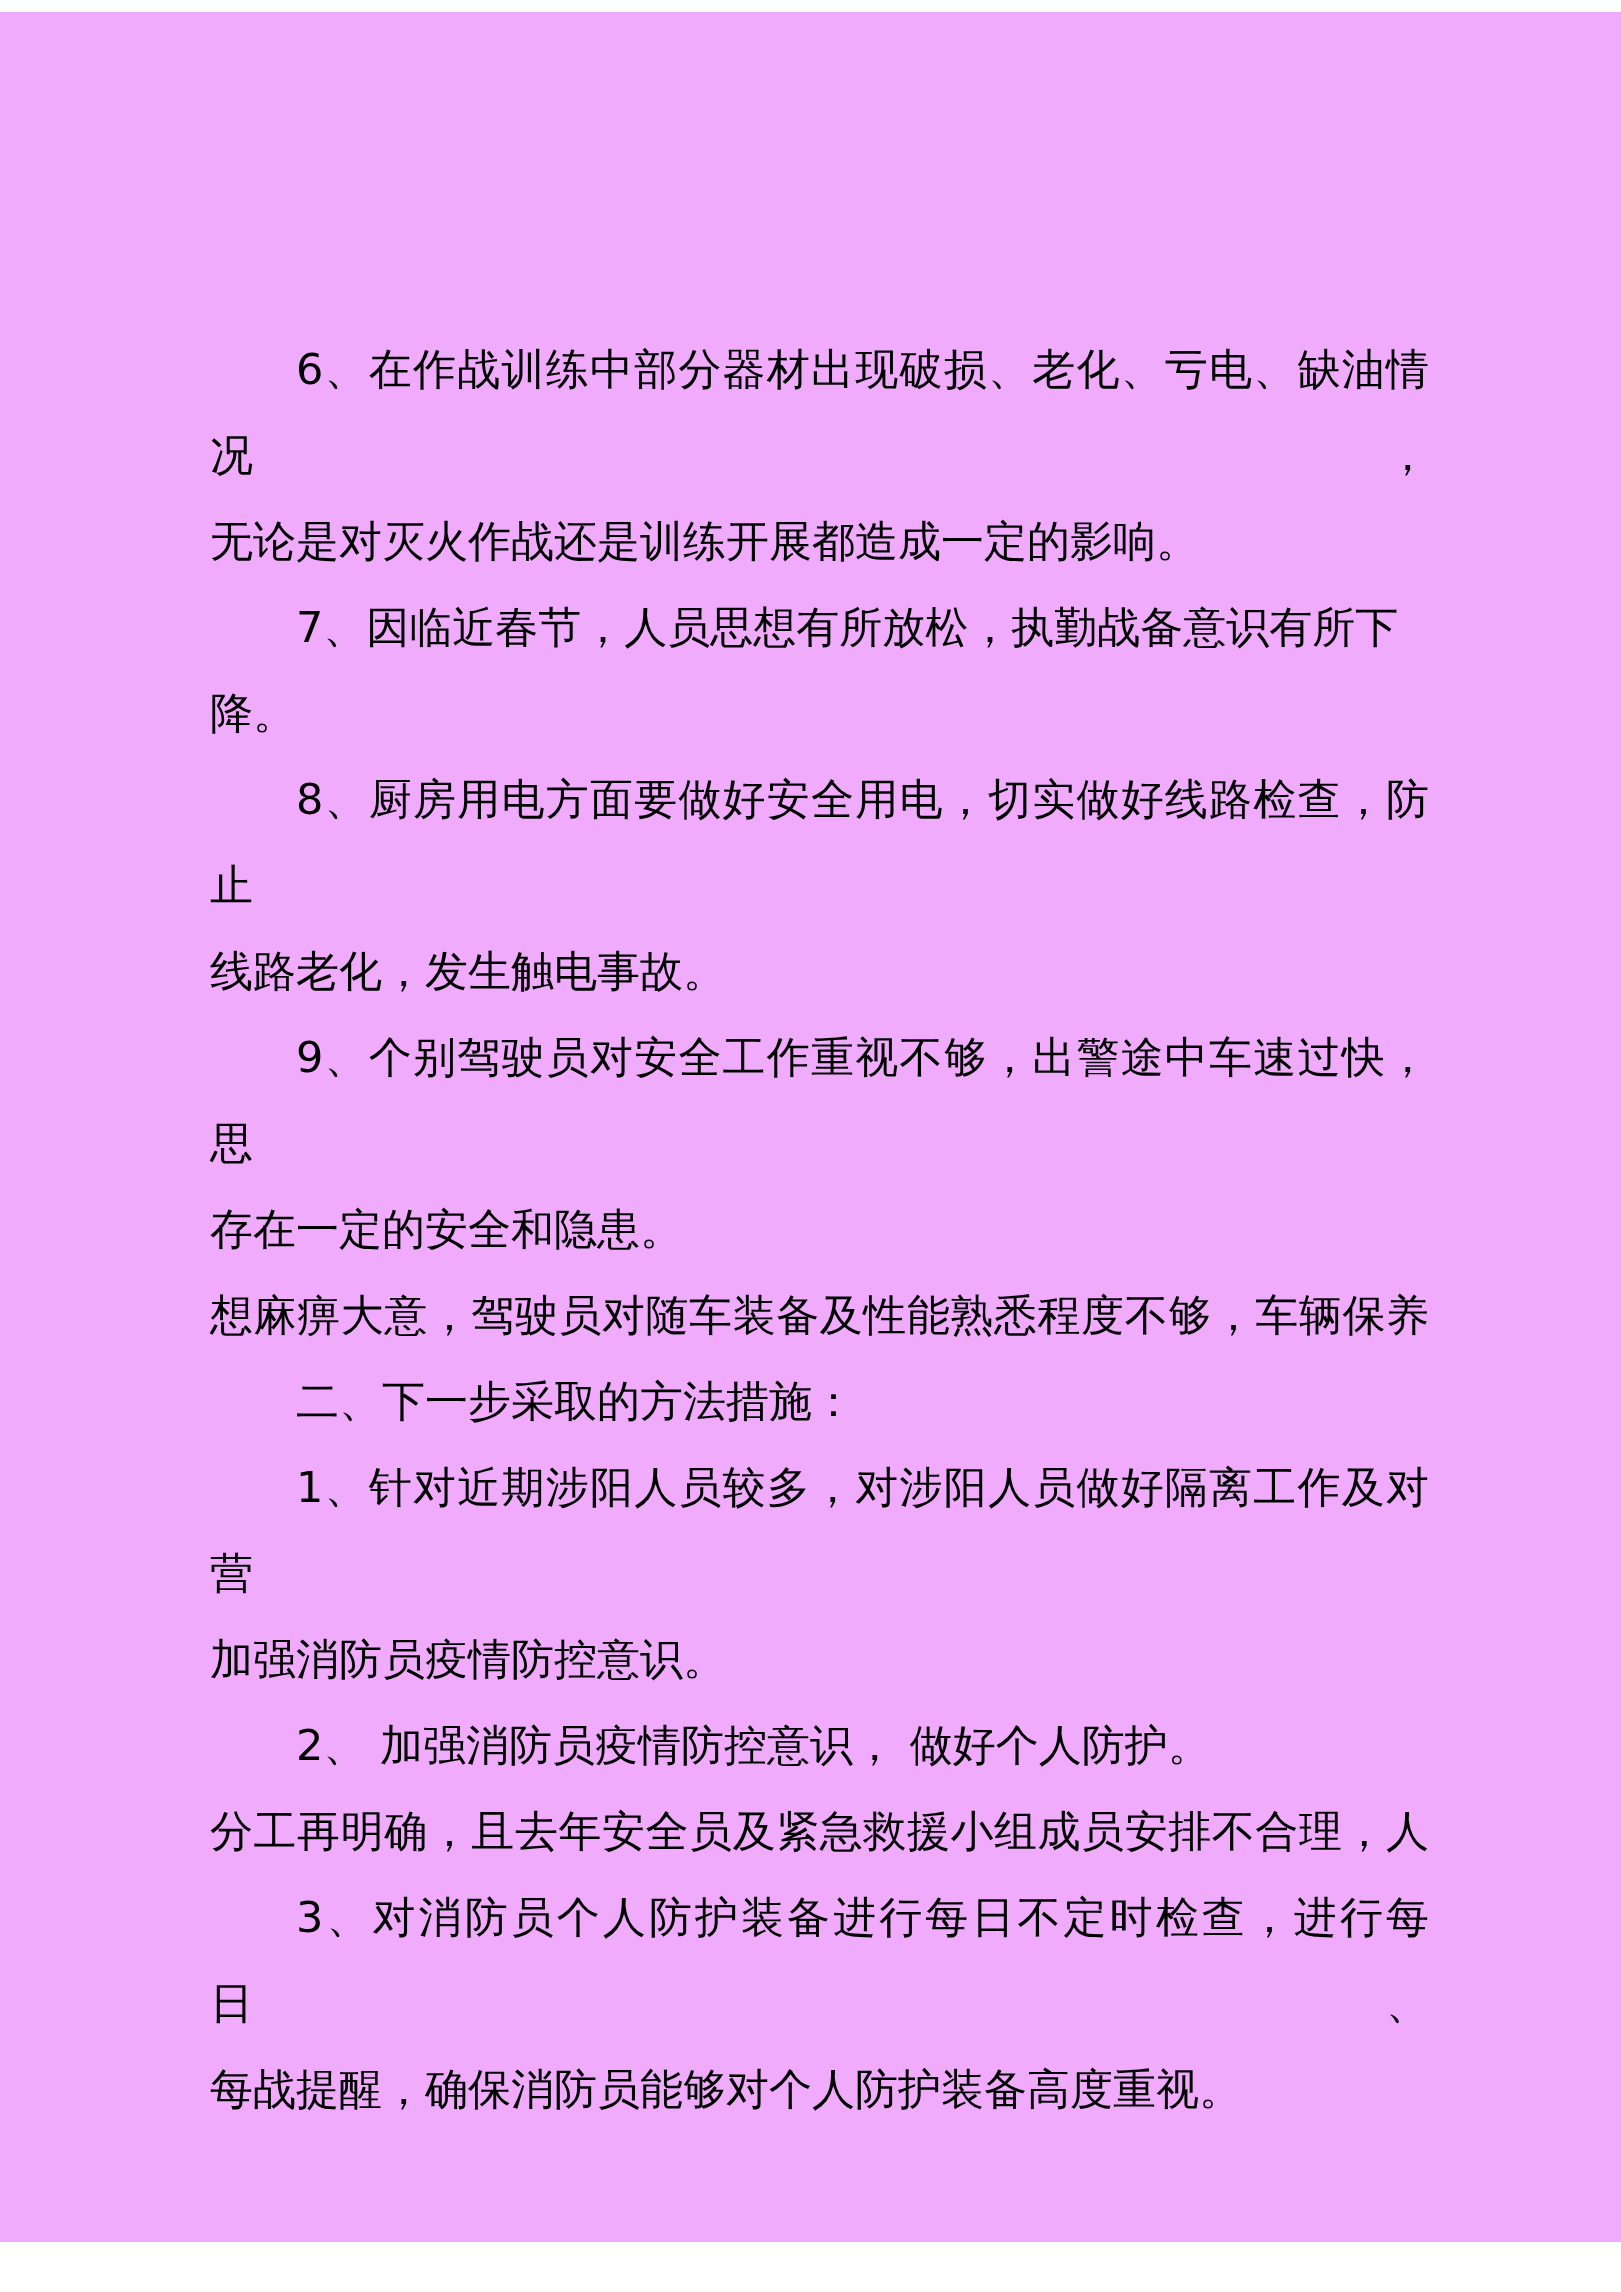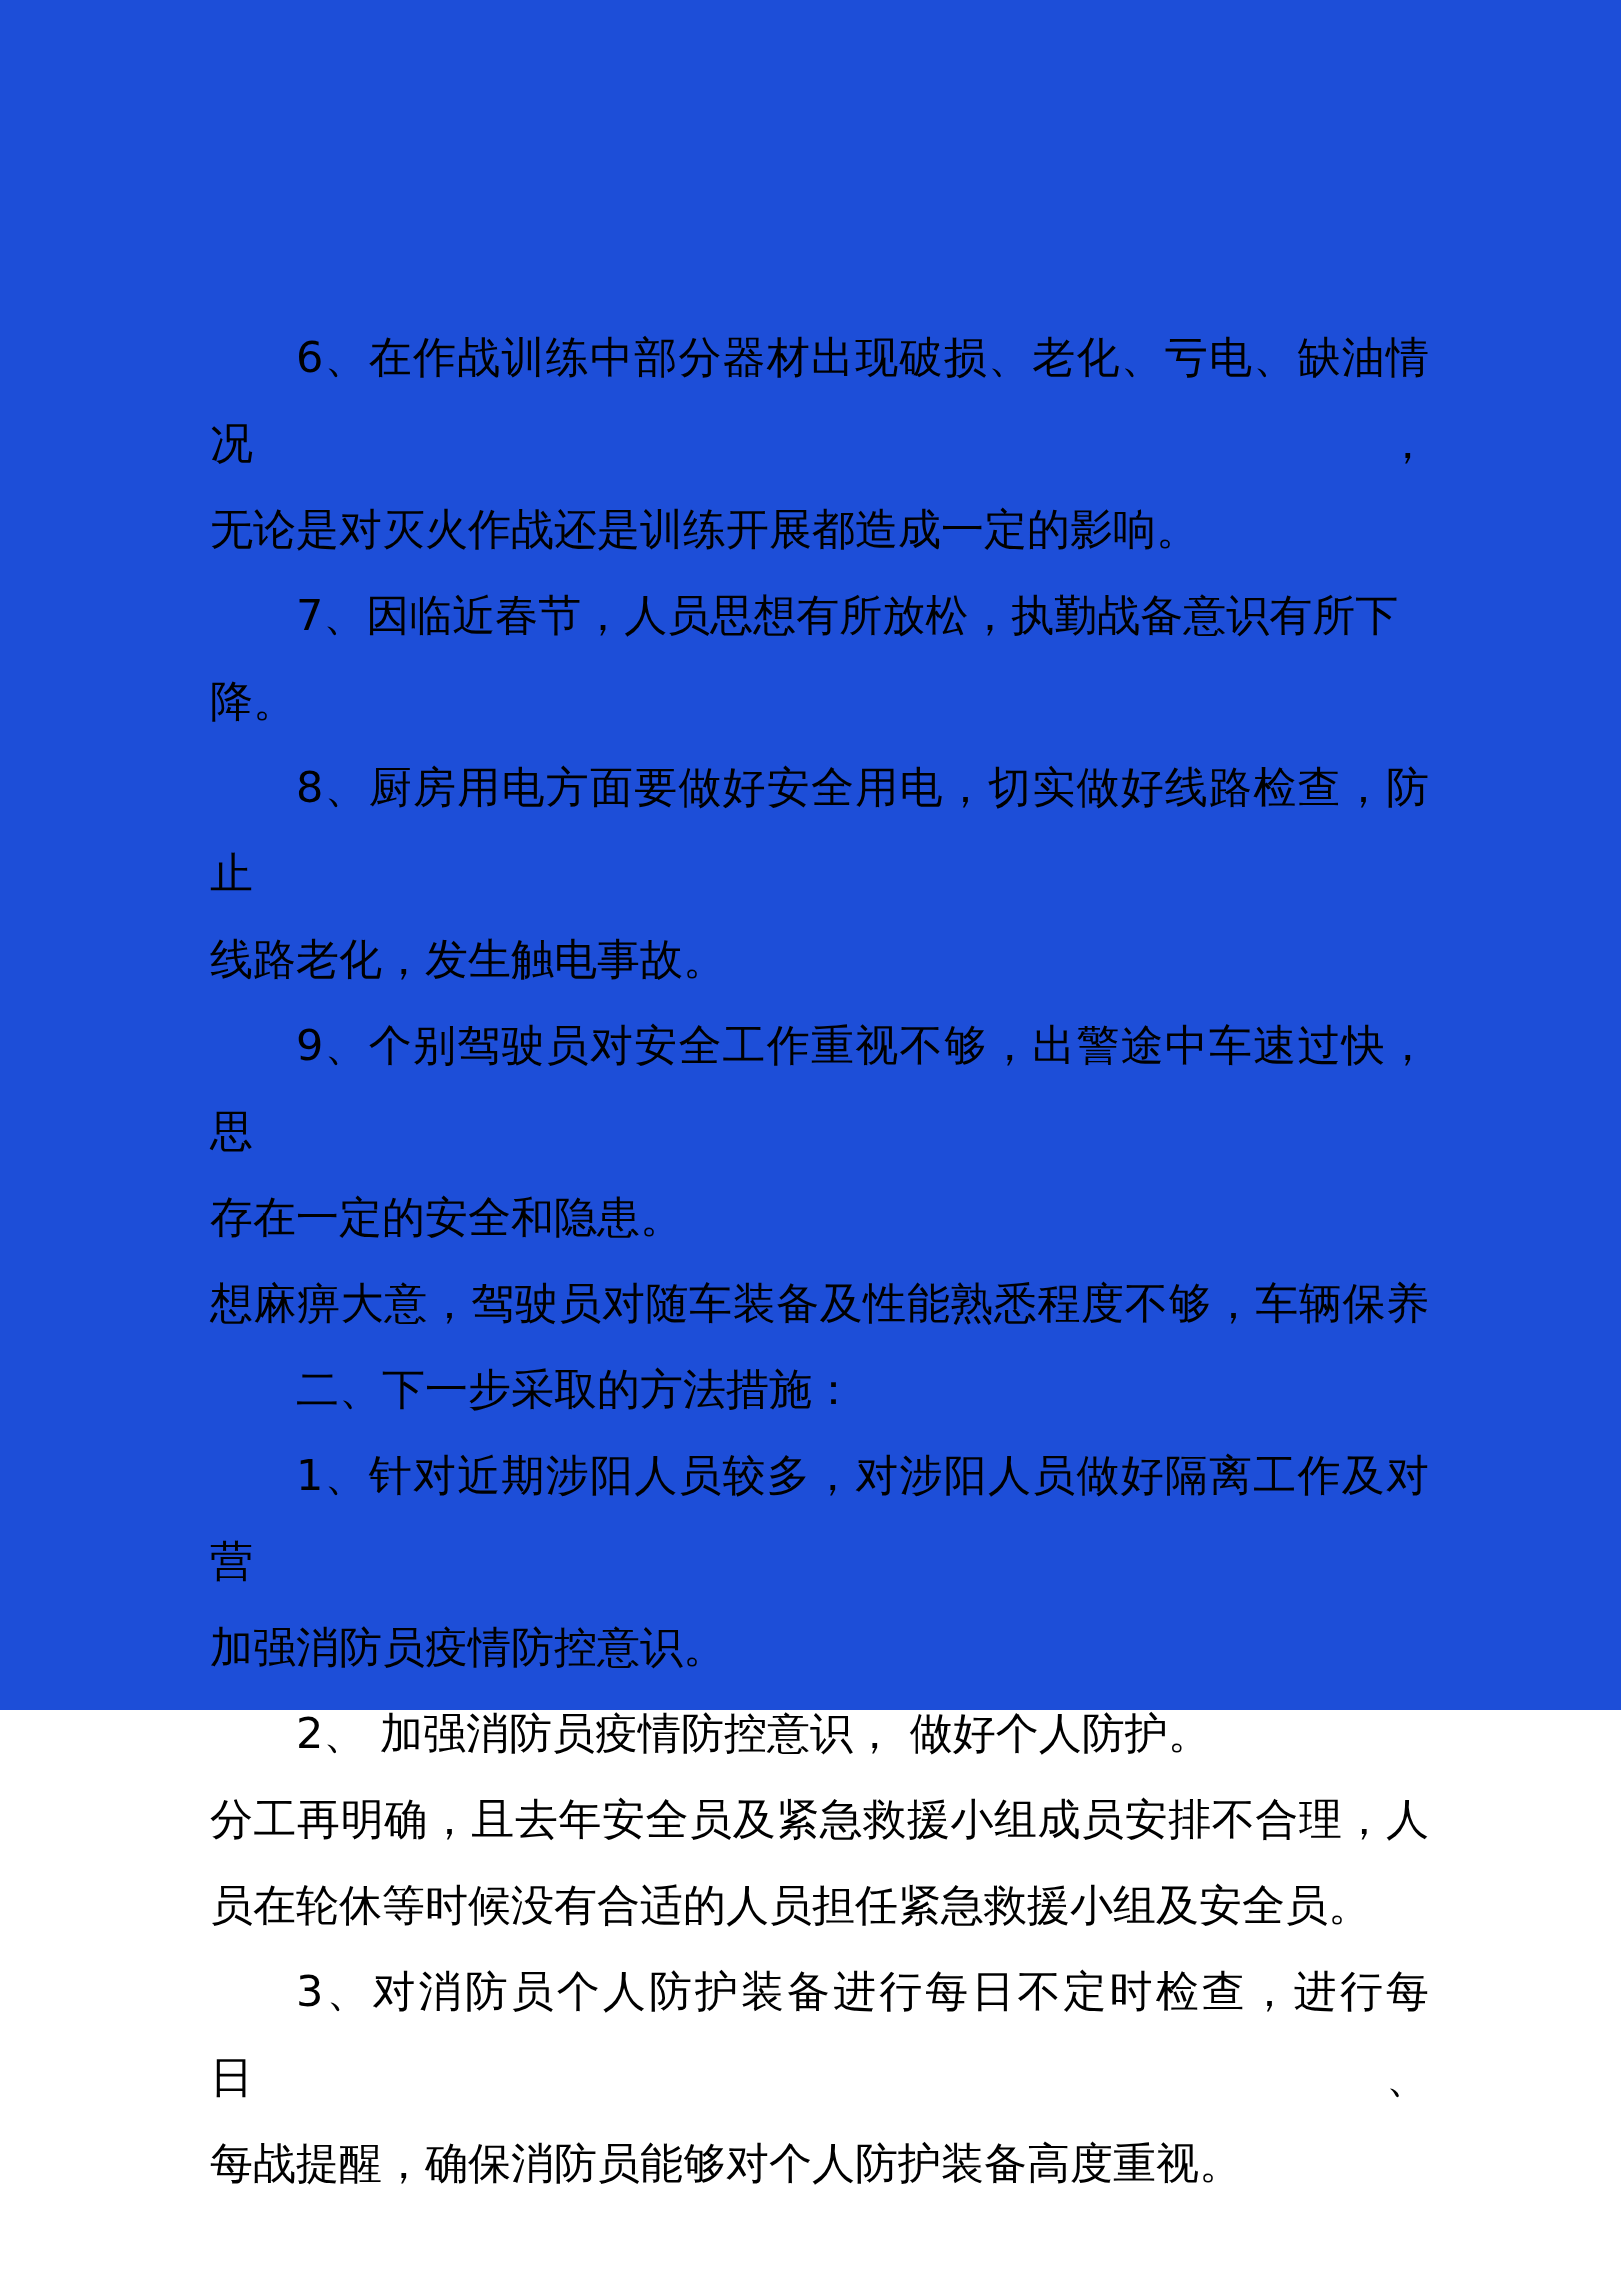--- a/index.html
+++ b/index.html
@@ -9,24 +9,24 @@
   body {
     width: 1621px;
     height: 2293px;
     background: #ffffff;
     overflow: hidden;
     position: relative;
   }
   .page {
     position: absolute;
     left: 0;
-    top: 0;
+    top: 12px;
     width: 1621px;
-    height: 1710px;
-    background: #1d4ed8;
+    height: 2230px;
+    background: #f0abfc;
   }
   .doc-body {
     position: absolute;
     left: 210px;
     top: 314px;
     width: 1219px;
     color: #000000;
     font-family: "DejaVu Sans", "Liberation Sans", sans-serif;
     font-size: 43px;
     line-height: 86px;
@@ -86,21 +86,20 @@
       <div class="line first fill">1、针对近期涉阳人员较多，对涉阳人员做好隔离工作及对营</div>
       <div class="line">加强消防员疫情防控意识。</div>
     </div>
 
     <div class="paragraph">
       <div class="line first">2、 加强消防员疫情防控意识， 做好个人防护。</div>
     </div>
 
     <div class="paragraph">
       <div class="line fill">分工再明确，且去年安全员及紧急救援小组成员安排不合理，人</div>
-      <div class="line">员在轮休等时候没有合适的人员担任紧急救援小组及安全员。</div>
     </div>
 
     <div class="paragraph">
       <div class="line first fill">3、对消防员个人防护装备进行每日不定时检查，进行每日、</div>
       <div class="line">每战提醒，确保消防员能够对个人防护装备高度重视。</div>
     </div>
 
   </div>
 </div>
 

